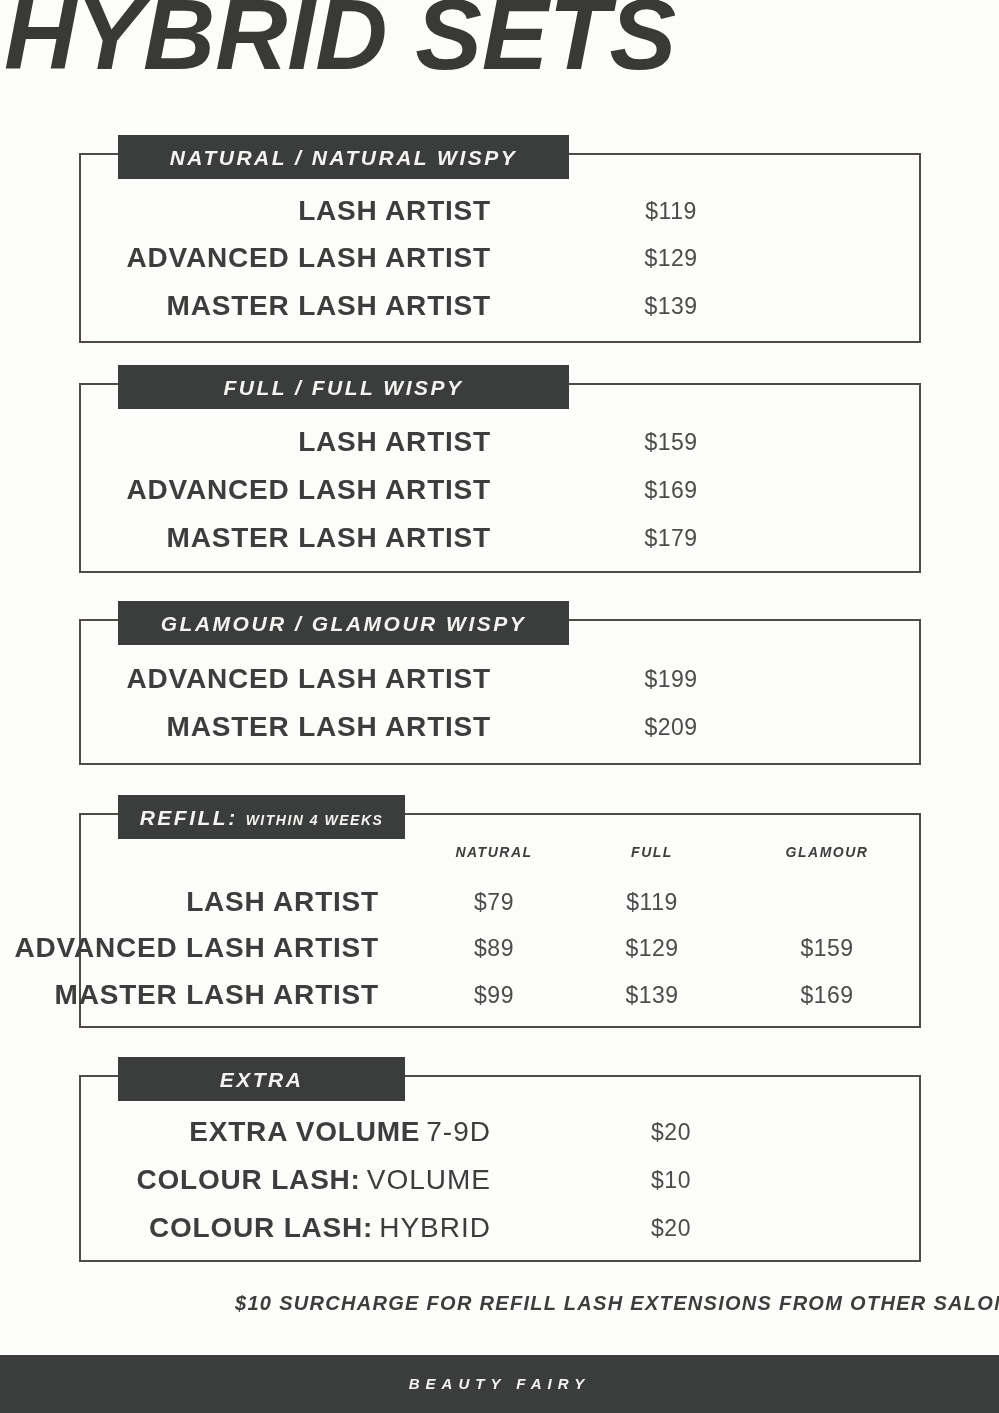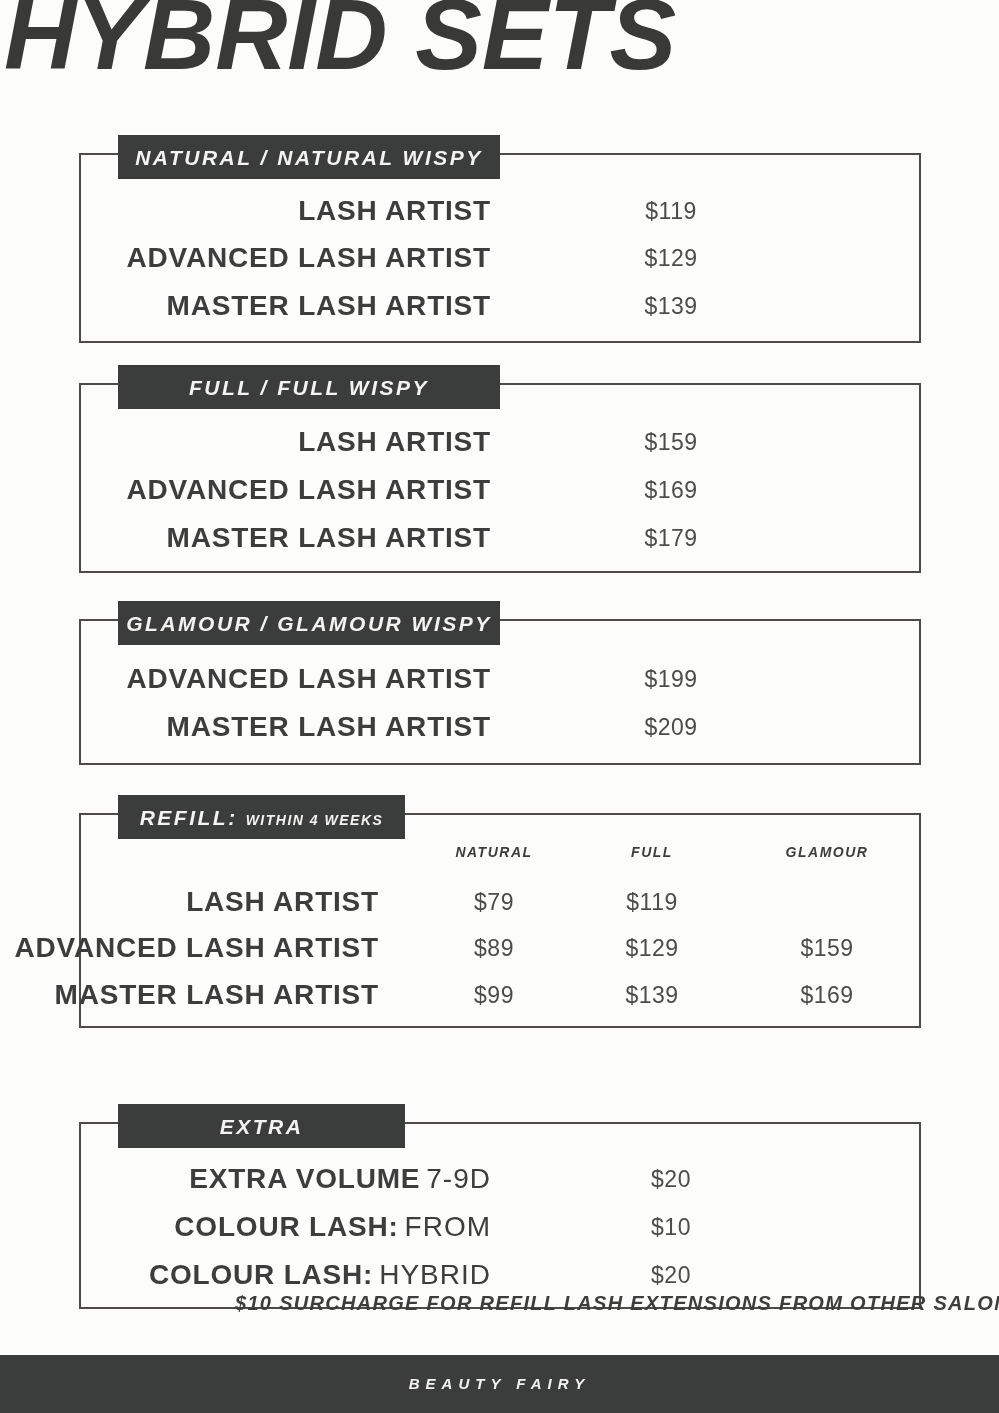--- a/index.html
+++ b/index.html
@@ -19,28 +19,28 @@
     color:var(--title);letter-spacing:0px;white-space:nowrap;
   }
   .box{
     position:absolute;left:79px;width:842px;
     border:2px solid var(--border);background:transparent;
   }
   #box1{top:153px;height:190px;}
   #box2{top:383px;height:190px;text-decoration:underline;}
   #box3{top:619px;height:146px;}
   #box4{top:813px;height:215px;}
-  #box5{top:1075px;height:187px;margin-top:47px;}
+  #box5{top:1075px;height:187px;}
   .badge{
     position:absolute;top:-20px;left:37px;height:44px;line-height:45px;
     background:var(--dark);color:var(--light_text);text-align:center;
     font-style:italic;font-weight:bold;font-size:21px;letter-spacing:2.5px;
     white-space:nowrap;
   }
-  .badge.wide{width:382px;}
+  .badge.wide{width:451px;}
   .badge.narrow{width:287px;}
   .badge-sub{font-size:14px;font-weight:bold;letter-spacing:1.5px;margin-left:8px;}
   .row{position:absolute;left:0;right:0;height:30px;}
   .row-label{
     position:absolute;right:428px;top:50%;transform:translateY(-50%);
     font-weight:bold;font-size:28px;letter-spacing:0.8px;color:var(--label);
     white-space:nowrap;
   }
   .row-label .lbl-rest{font-weight:normal;letter-spacing:1px;margin-left:6px;}
   .row-price{
@@ -163,21 +163,21 @@
     </div>
   </section>
 
   <section class="box" id="box5">
     <div class="badge narrow">EXTRA</div>
     <div class="row r1">
       <span class="row-label"><span class="lbl-bold">EXTRA VOLUME</span><span class="lbl-rest">7-9D</span></span>
       <span class="row-price">$20</span>
     </div>
     <div class="row r2">
-      <span class="row-label"><span class="lbl-bold">COLOUR LASH:</span><span class="lbl-rest">FROM</span></span>
+      <span class="row-label"><span class="lbl-bold">COLOUR LASH:</span><span class="lbl-rest">VOLUME</span></span>
       <span class="row-price">$10</span>
     </div>
     <div class="row r3">
       <span class="row-label"><span class="lbl-bold">COLOUR LASH:</span><span class="lbl-rest">HYBRID</span></span>
       <span class="row-price">$20</span>
     </div>
   </section>
 
   <div class="note">$10 SURCHARGE FOR REFILL LASH EXTENSIONS FROM OTHER SALONS</div>
 

